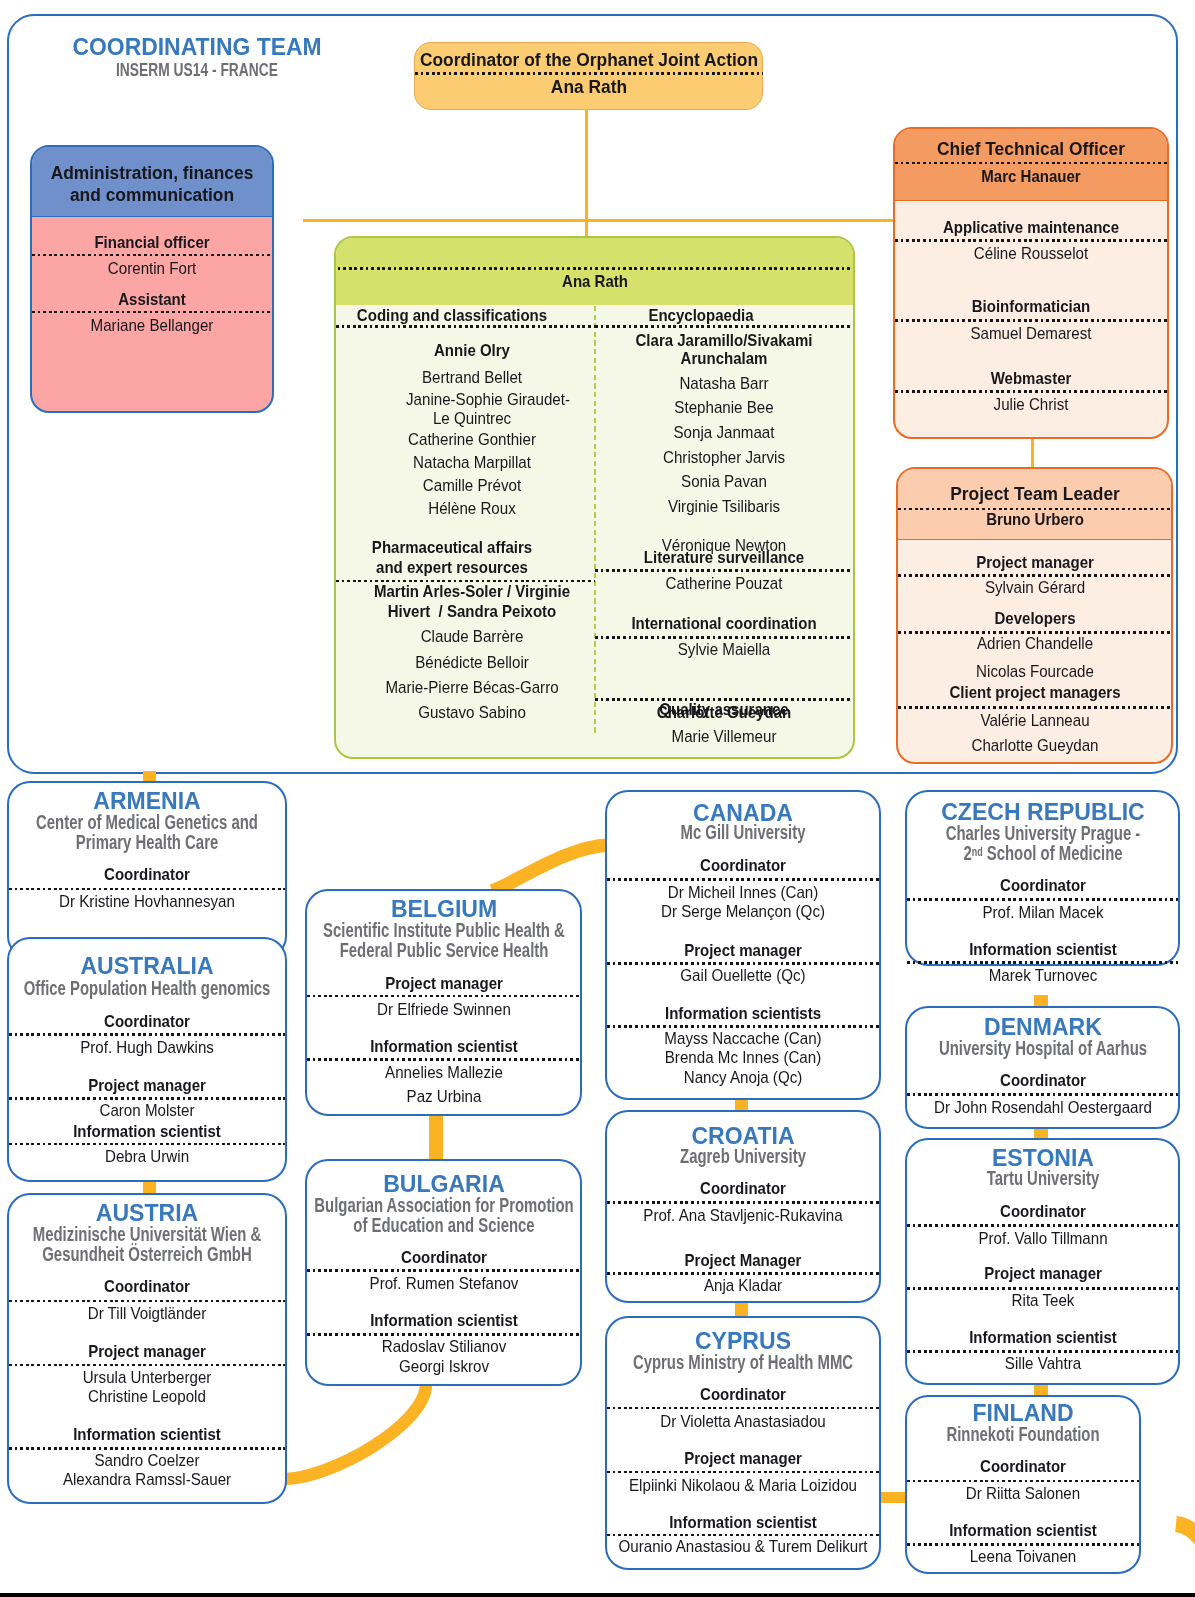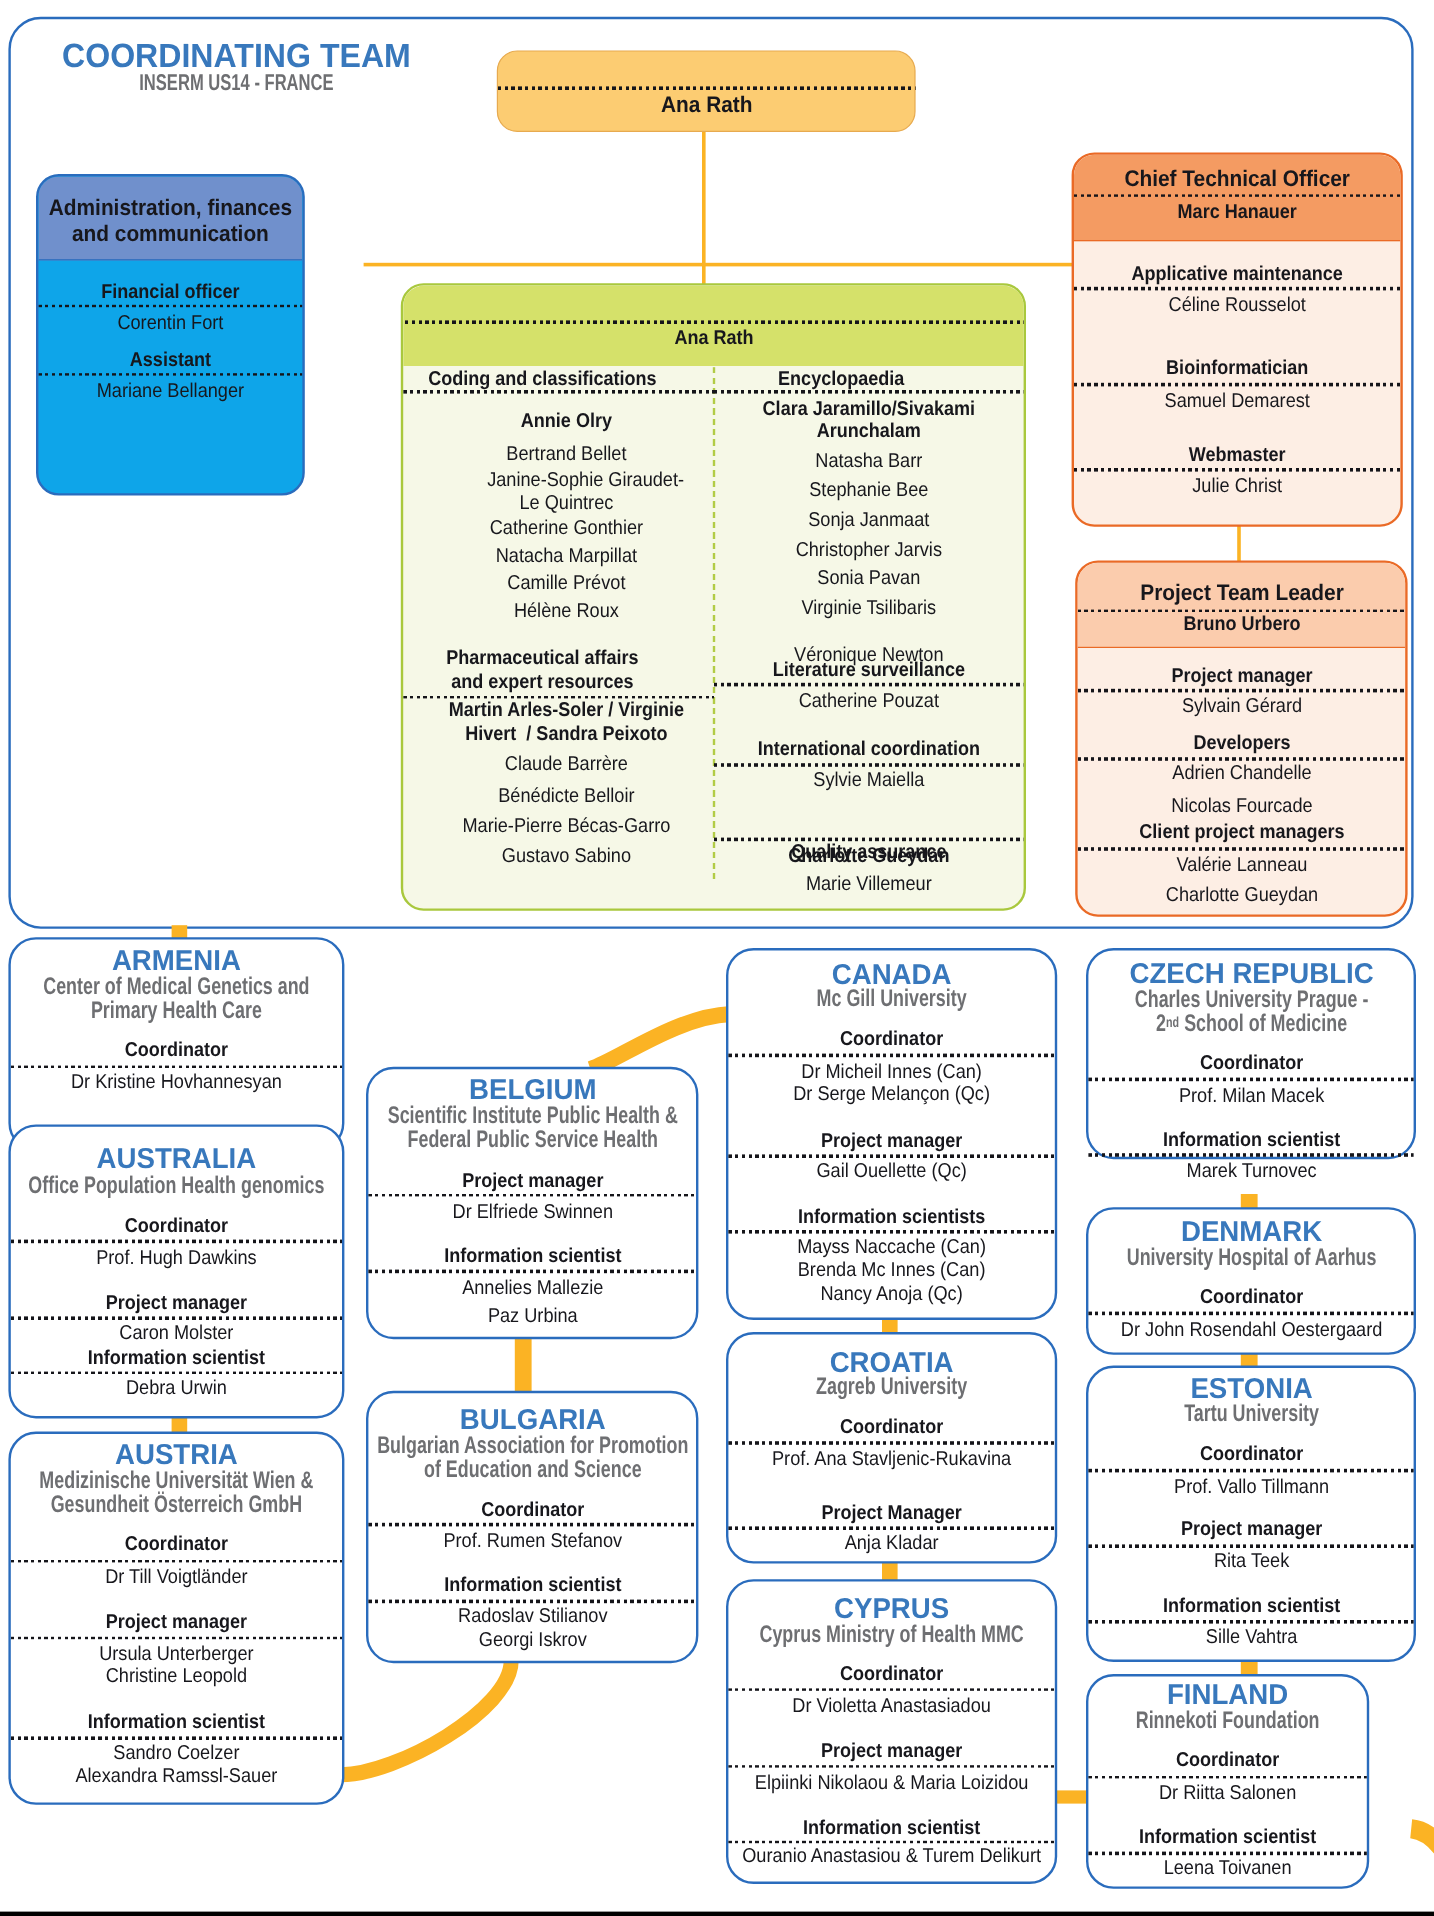--- a/index.html
+++ b/index.html
@@ -23,31 +23,31 @@
   .role{height:19px;line-height:19px;font-size:16.6px;font-weight:bold;color:#17171c;}
   .role>span{transform:translateX(-50%) scaleX(0.905);}
   .lead{height:19px;line-height:19px;font-size:16.6px;font-weight:bold;color:#17171c;}
   .lead>span{transform:translateX(-50%) scaleX(0.905);}
   .nm{height:19px;line-height:19px;font-size:16.6px;color:#17171c;}
   .nm>span{transform:translateX(-50%) scaleX(0.912);}
   .dl{position:absolute;left:0;right:0;height:2.8px;
       background-image:repeating-linear-gradient(to right,#15151a 0 2.8px,transparent 2.8px 5.6px);}
 
   #ct-title{left:46px;right:auto;width:302px;top:33.9px;
-    color:#3878bc;font-weight:bold;font-size:28px;height:25px;line-height:25px;}
+    color:#3878bc;font-weight:bold;font-size:24px;height:25px;line-height:25px;}
   #ct-title>span{transform:translateX(-50%) scaleX(0.955);}
   #ct-sub{left:46px;right:auto;width:302px;top:60.0px;
     color:#6e6f72;font-weight:bold;font-size:19px;height:20px;line-height:20px;}
   #ct-sub>span{transform:translateX(-50%) scaleX(0.727);}
 
   #coord-box{position:absolute;left:414px;top:42px;width:349px;height:68px;box-sizing:border-box;
     border:1.3px solid #e7aa4f;border-radius:17px;background:#fccc72;}
 
-  #admin-box{position:absolute;left:30px;top:145px;width:224px;height:268px;box-sizing:border-box;
-    border:2.1px solid #2a6cbd;border-radius:19px;background:#0ea5e9;overflow:hidden;}
+  #admin-box{position:absolute;left:30px;top:145px;width:244px;height:268px;box-sizing:border-box;
+    border:2.1px solid #2a6cbd;border-radius:19px;background:#fca5a5;overflow:hidden;}
   #admin-hdr{position:absolute;left:0;top:0;width:100%;height:70px;background:#7090cc;
     border-bottom:1.8px solid #2a6cbd;box-sizing:border-box;}
 
   #cmo-box{position:absolute;left:334px;top:236px;width:521px;height:523px;box-sizing:border-box;
     border:2.1px solid #a9c83d;border-radius:19px;background:#f6f8e7;overflow:hidden;}
   #cmo-hdr{position:absolute;left:-0.5px;top:-0.5px;width:518px;height:67.5px;background:#d5e16a;
     border-radius:17px 17px 0 0;}
   #cmo-divider{position:absolute;left:257.9px;top:68.4px;width:2.6px;height:429px;
     background-image:repeating-linear-gradient(to bottom,#b2cc46 0 5.2px,transparent 5.2px 8.6px);}
 
@@ -98,20 +98,23 @@
   </svg>
 
   <div id="ct-title">
       <span>COORDINATING TEAM</span>
     </div>
   <div id="ct-sub">
       <span>INSERM US14 - FRANCE</span>
     </div>
 
   <div id="coord-box">
+    <div class="hdr" style="left:0px;width:348px;top:5.9px">
+        <span>Coordinator of the Orphanet Joint Action</span>
+      </div>
     <div class="dl" style="left:0px;width:348px;top:29.3px"></div>
     <div class="hdr" style="left:0px;width:348px;top:33.4px">
         <span>Ana Rath</span>
       </div>
   </div>
 
   <div id="admin-box">
     <div id="admin-hdr"></div>
     <div class="hdr" style="left:0;right:0;top:14.5px">
         <span>Administration, finances</span>

